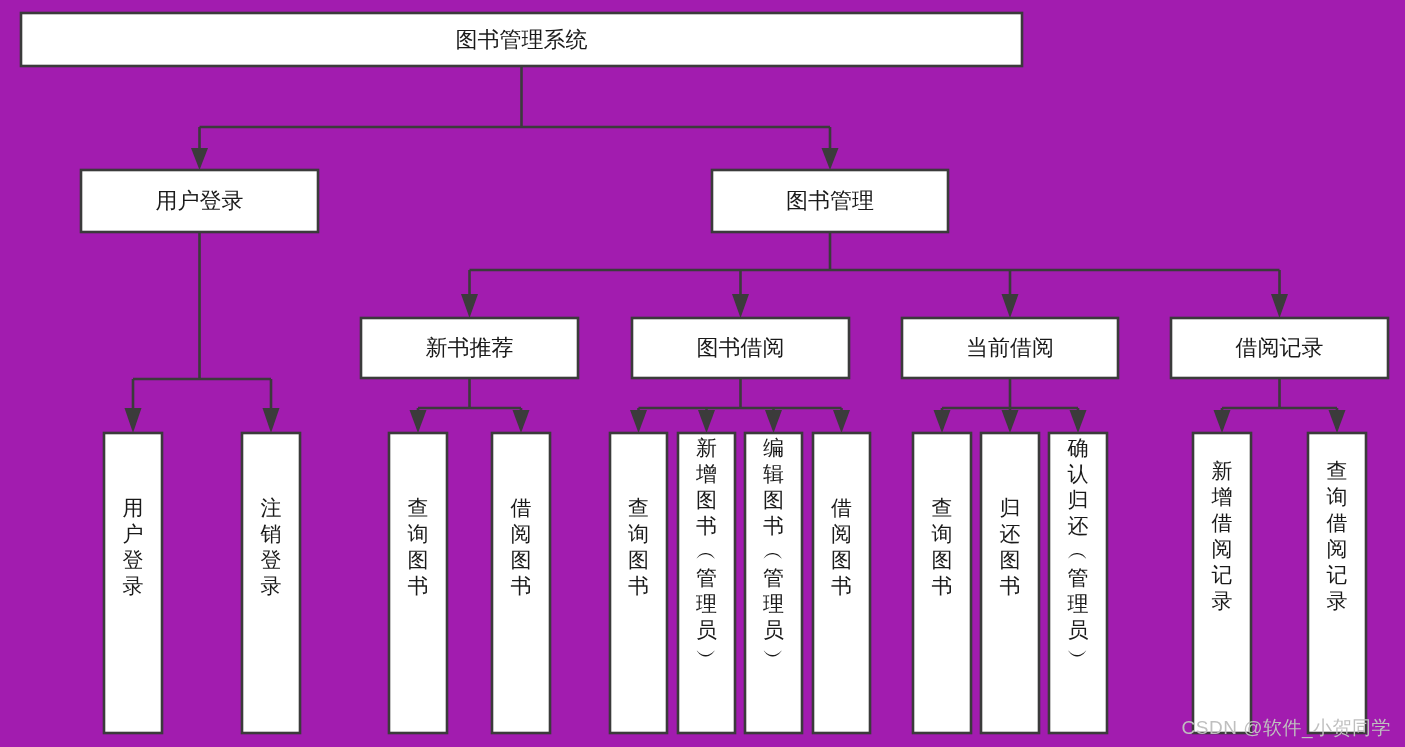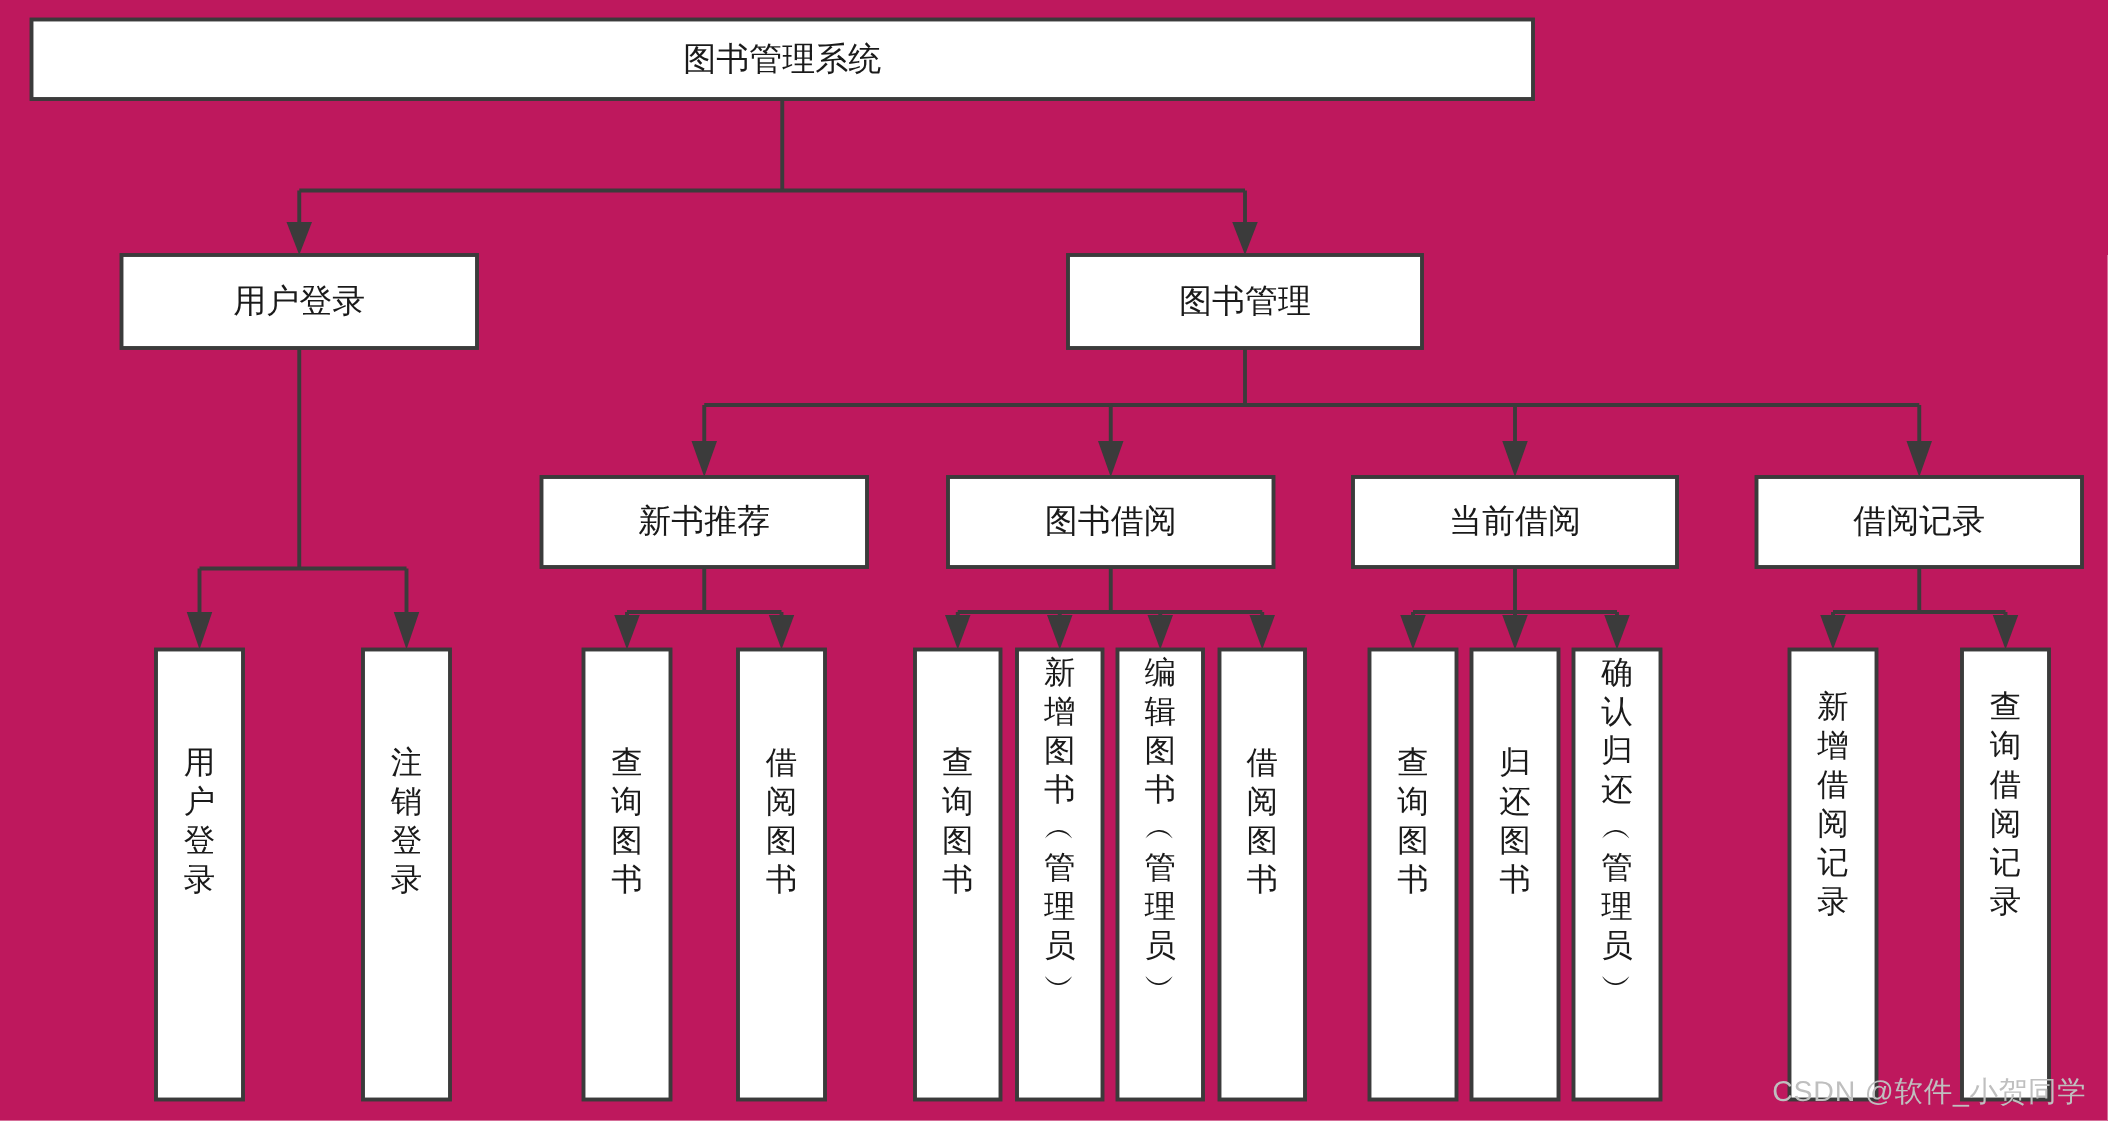--- a/index.html
+++ b/index.html
@@ -10,21 +10,21 @@
   body {
     width: 1405px;
     height: 747px;
     font-family: "Liberation Sans", "DejaVu Sans", sans-serif;
     overflow: hidden;
   }
   #chart-root {
     position: relative;
     width: 1405px;
     height: 747px;
-    background: #be185d;
+    background: #a21caf;
   }
   svg#flow {
     position: absolute;
     left: 0;
     top: 0;
     width: 1405px;
     height: 747px;
     display: block;
   }
   .node-rect {

